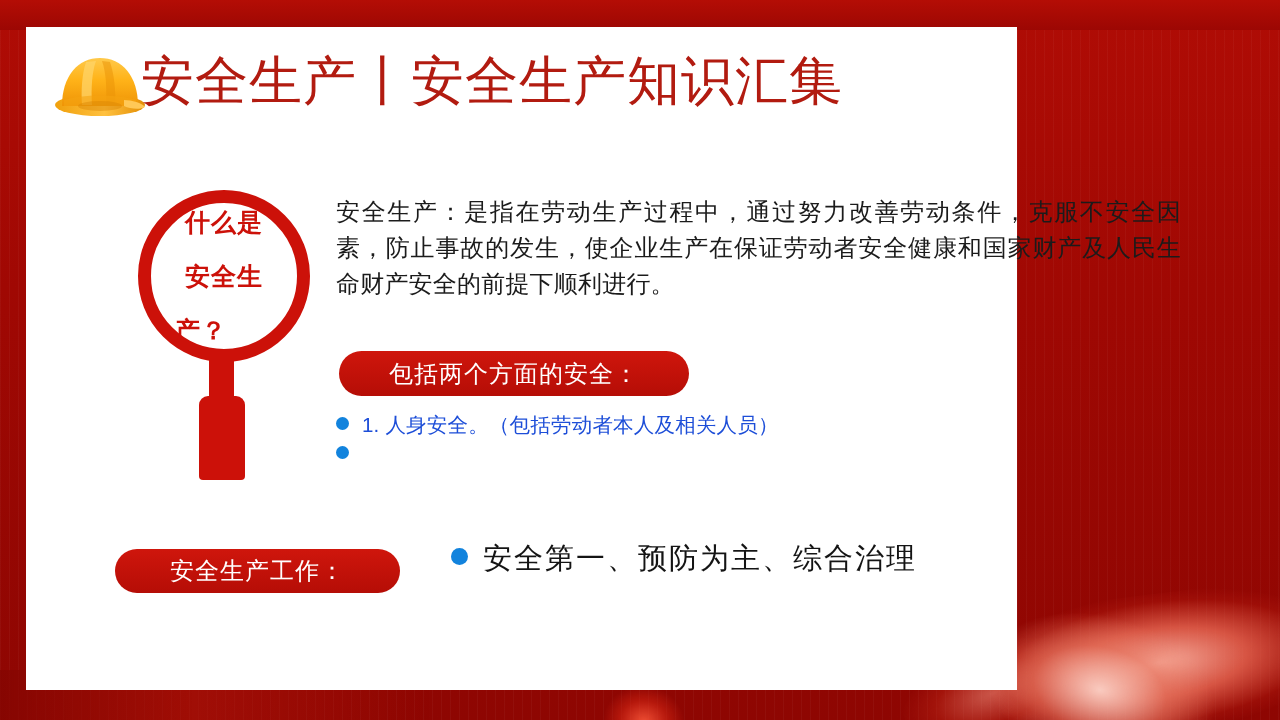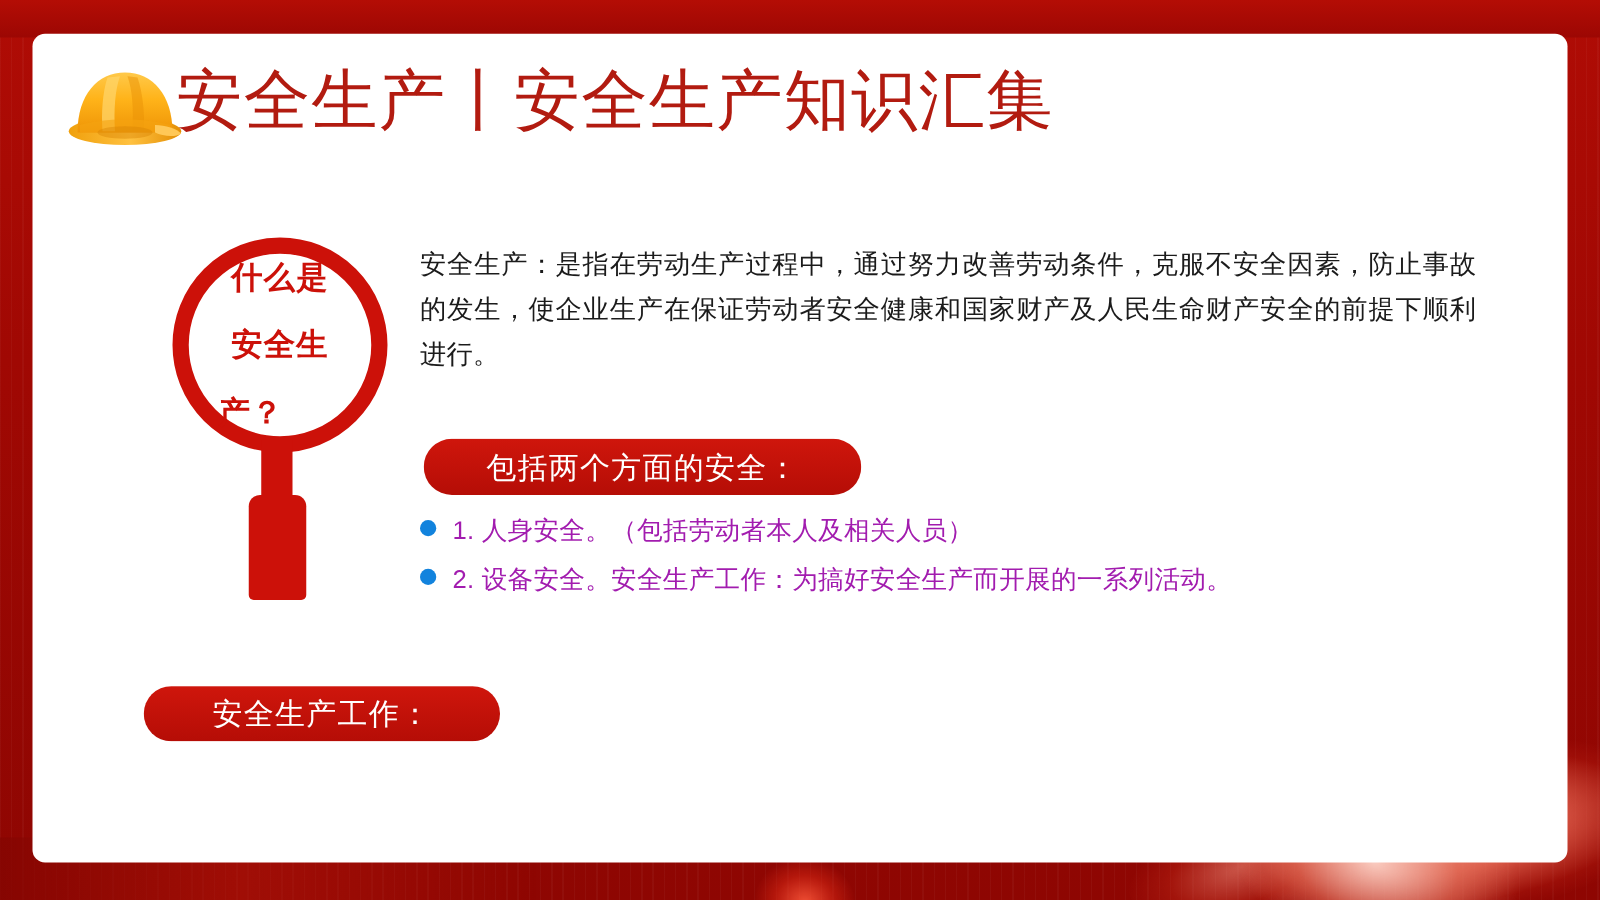--- a/index.html
+++ b/index.html
@@ -64,23 +64,22 @@
   }
   .glow-top {
     position: absolute; left: 0; top: 0; width: 1280px; height: 30px;
     background: linear-gradient(180deg, #b40d05 0%, #9c0703 100%);
     pointer-events: none;
   }
   
   #card {
     position: absolute;
     left: 26px; top: 27px;
-    width: 1228px; height: 663px;
+    width: 991px; height: 663px;
     background: #ffffff;
-    border-radius: 10px;
   }
   
   .header {
     position: absolute;
     left: 0; top: 0;
     width: 100%; height: 115px;
   }
   .helmet {
     position: absolute;
     left: 26px; top: 23px;
@@ -136,21 +135,21 @@
     width: 46px; height: 84px;
     background: #cc1109;
     border-radius: 9px 9px 4px 4px;
   }
   
   .definition {
     position: absolute;
     left: 310px; top: 167px;
     width: 845px;
     color: #1b1b1b;
-    font-size: 21px;
+    font-size: 24px;
     line-height: 36px;
     text-align: justify;
     letter-spacing: 0.2px;
   }
   
   .pill {
     position: absolute;
     display: inline-flex;
     align-items: center;
     justify-content: center;
@@ -187,21 +186,21 @@
   .dot {
     flex: 0 0 auto;
     width: 13px; height: 13px;
     border-radius: 50%;
     background: #1283dd;
     margin-right: 13px;
     position: relative;
     top: -2px;
   }
   .bullet-text {
-    color: #a21caf;
+    color: #1d4ed8;
     font-size: 20.5px;
     line-height: 32px;
     letter-spacing: 0.2px;
   }
   .policy-line {
     position: absolute;
     left: 425px; top: 510px;
     display: flex;
     align-items: baseline;
   }
@@ -274,20 +273,23 @@
 
     <div class="pill pill-aspects">包括两个方面的安全：</div>
 
     <div class="bullets">
       <div class="bullet-row">
         <span class="dot"></span>
         <span class="bullet-text">1. 人身安全。（包括劳动者本人及相关人员）</span>
       </div>
       <div class="bullet-row">
         <span class="dot"></span>
-        <span class="bullet-text">2. 设备安全。安全生产工作：为搞好安全生产而开展的一系列活动。</span>
       </div>
     </div>
 
     <div class="pill pill-policy">安全生产工作：</div>
+    <div class="policy-line">
+      <span class="dot"></span>
+      <span class="policy-text">安全第一、预防为主、综合治理</span>
+    </div>
 
   </div>
 </div>
 
 </body></html>

